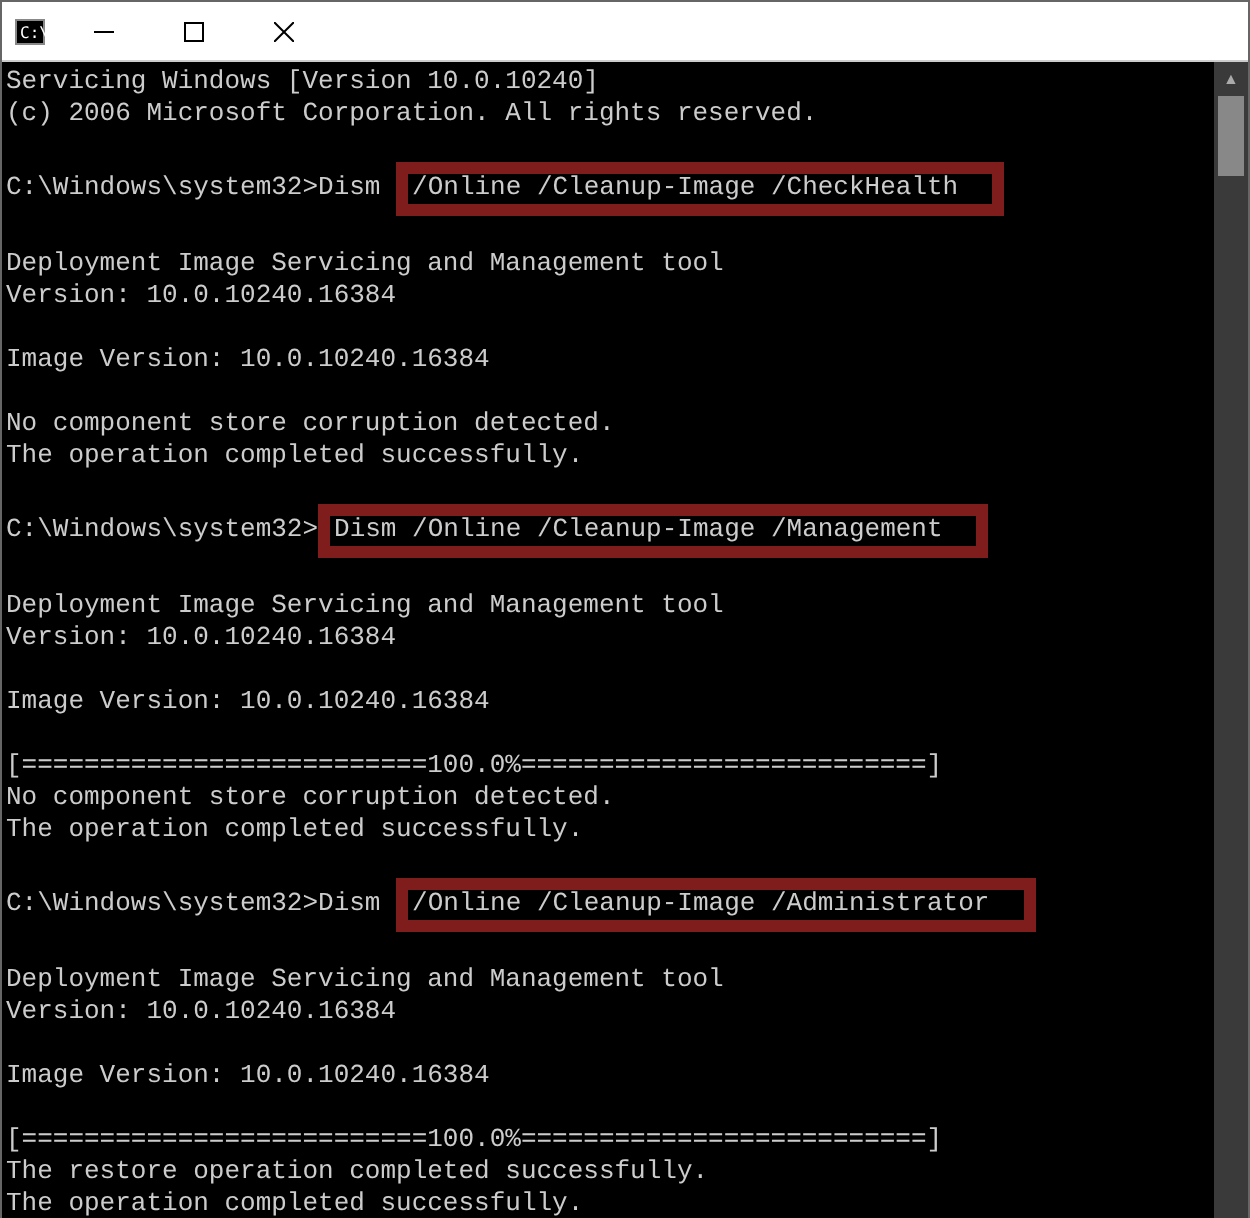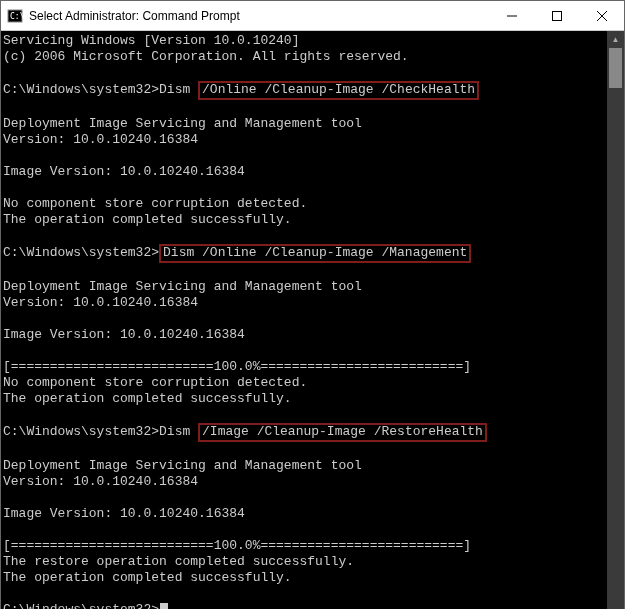--- a/index.html
+++ b/index.html
@@ -88,22 +88,22 @@
   display: flex;
   align-items: center;
   justify-content: center;
   color: #aaa;
   font-size: 8px;
 }
 .scrollbar .arrow.up { top: 0; }
 .scrollbar .arrow.down { bottom: 0; }
 
 .hl {
-  border: 2px solid #7f1d1d;
-  padding: 0 2px 1px 2px;
+  border: 6px solid #7f1d1d;
+  padding: 0 17px 1px 2px;
   display: inline-block;
   line-height: 14px;
   text-align: center;
 }
 .cursor {
   display: inline-block;
   width: 8px;
   height: 14px;
   background: #ccc;
   vertical-align: text-bottom;
@@ -115,21 +115,20 @@
 
 <div class="window">
 
   <div class="titlebar">
     <span class="icon">
       <svg width="16" height="16">
           <rect x="1" y="2" width="14" height="12" fill="#000" stroke="#888" stroke-width="1"></rect>
           <text x="3" y="11" fill="#fff" font-size="8" font-family="monospace">C:\</text>
         </svg>
     </span>
-    <span class="title">Select Administrator: Command Prompt</span>
     <div class="controls">
       <div class="ctl">
         <svg width="10" height="10">
             <line x1="0" y1="5" x2="10" y2="5" stroke="#000" stroke-width="1"></line>
           </svg>
       </div>
       <div class="ctl">
         <svg width="10" height="10">
             <rect x="0.5" y="0.5" width="9" height="9" fill="none" stroke="#000" stroke-width="1"></rect>
           </svg>
@@ -161,21 +160,21 @@
 
 <span>Deployment Image Servicing and Management tool</span>
 <span>Version: 10.0.10240.16384</span>
 
 <span>Image Version: 10.0.10240.16384</span>
 
 <span>[==========================100.0%==========================]</span>
 <span>No component store corruption detected.</span>
 <span>The operation completed successfully.</span>
 
-<span>C:\Windows\system32&gt;</span><span>Dism </span><span class="hl">/Image /Cleanup-Image /RestoreHealth</span>
+<span>C:\Windows\system32&gt;</span><span>Dism </span><span class="hl">/Online /Cleanup-Image /Administrator</span>
 
 <span>Deployment Image Servicing and Management tool</span>
 <span>Version: 10.0.10240.16384</span>
 
 <span>Image Version: 10.0.10240.16384</span>
 
 <span>[==========================100.0%==========================]</span>
 <span>The restore operation completed successfully.</span>
 <span>The operation completed successfully.</span>
 

